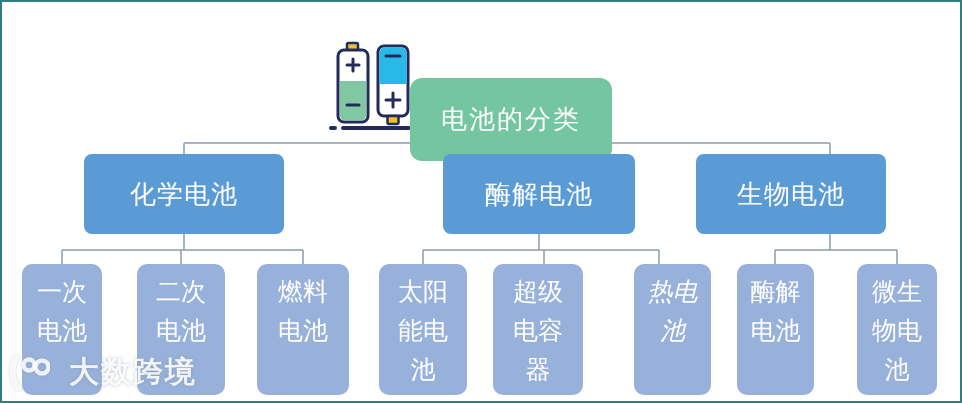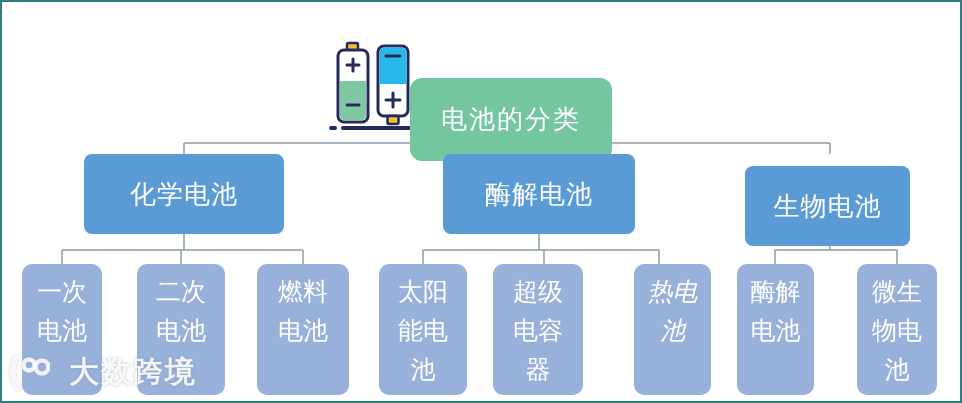--- a/index.html
+++ b/index.html
@@ -34,21 +34,21 @@
   }
   .node-branch{
     top:152px;height:80px;
     background:var(--branch-box);
     border-radius:8px;
     display:flex;align-items:center;justify-content:center;
     font-size:26px;letter-spacing:1px;
   }
   .branch-chemical{left:82px;width:200px;}
   .branch-physical{left:441px;width:192px;}
-  .branch-biological{left:743px;width:165px;margin-top:12px;}
+  .branch-biological{left:694px;width:190px;}
   .node-leaf{
     top:262px;height:131px;
     background:var(--leaf-box);
     border-radius:10px;
     font-size:25px;line-height:39px;
     text-align:center;
     padding:8px 10px 0 10px;
     word-break:break-all;
   }
   .leaf-1{left:20px;width:80px;}

